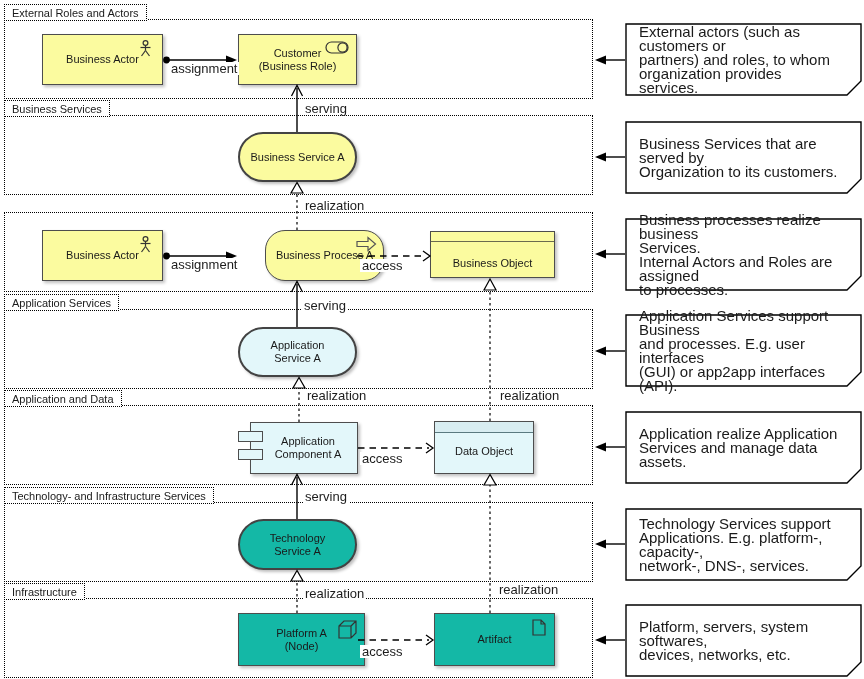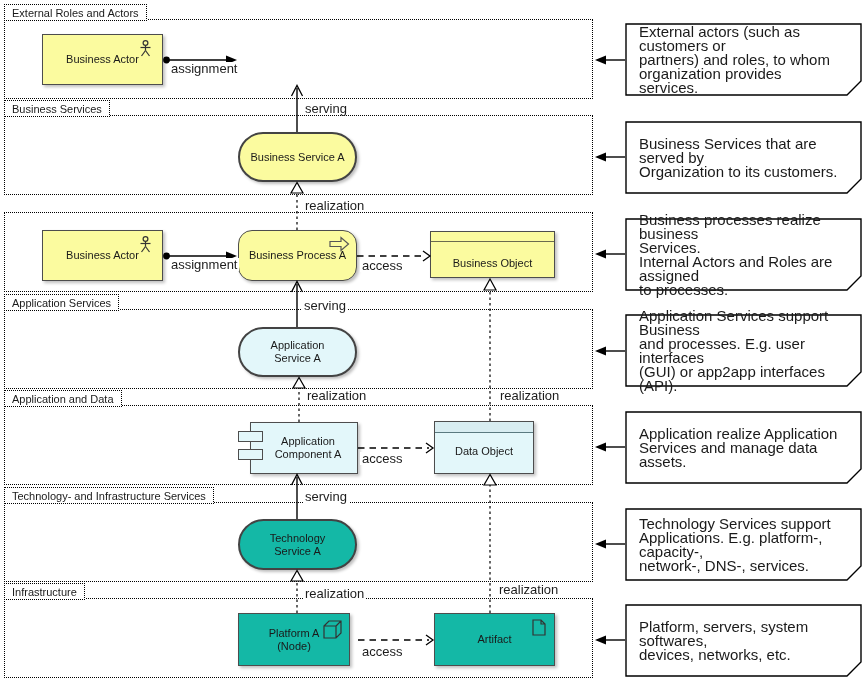--- a/index.html
+++ b/index.html
@@ -16,21 +16,21 @@
 
   
   .shape{position:absolute;display:flex;align-items:center;justify-content:center;
          text-align:center;font-size:11px;line-height:13px;white-space:pre-line;
          box-sizing:border-box;z-index:3;box-shadow:2px 2px 3px rgba(0,0,0,0.25);}
   .box{border:1.5px solid #4d4d4d;}
   .yellow{background:#fbfb9f;}
   .blue{background:#e3f7fa;}
   .green{background:#14b8a6;align-items:center;}
   .pill{border:2px solid #434343;border-radius:26px;}
-  .rounded{border-radius:14px;}
+  .rounded{border-radius:20px;margin-left:27px;}
   .corner-icon{position:absolute;z-index:4;}
 
   
   .obj-line{position:absolute;top:9px;left:0;right:0;border-top:1.5px solid #6b6b4e;}
   
   .do-strip{position:absolute;top:0;left:0;right:0;height:10px;background:#d8edf1;
             border-bottom:1.5px solid #5a7a80;}
 
   
   .comp-wrap{position:absolute;z-index:3;}
@@ -169,20 +169,30 @@
     <svg class="corner-icon" style="right:10px;top:5px" width="13" height="17">
       <g stroke="#333" stroke-width="1.2" fill="none">
         <circle cx="6.5" cy="3" r="2.4"></circle>
           <line x1="6.5" y1="5.4" x2="6.5" y2="10.5"></line>
         <line x1="1.5" y1="7.5" x2="11.5" y2="7.5"></line>
         <line x1="6.5" y1="10.5" x2="2.5" y2="16"></line>
           <line x1="6.5" y1="10.5" x2="10.5" y2="16"></line>
       </g>
     </svg>
   </div>
+  <div class="shape box yellow" style="left:238px;top:34px;width:119px;height:51px">
+    <span>Customer
+(Business Role)</span>
+    <svg class="corner-icon" style="right:6px;top:6px" width="25" height="13">
+      <g stroke="#333" stroke-width="1.2" fill="none">
+        <rect x="1" y="1" width="22" height="11" rx="5.5"></rect>
+          <circle cx="17.5" cy="6.5" r="4.6"></circle>
+      </g>
+    </svg>
+  </div>
 
   <div class="shape pill yellow" style="left:238px;top:132px;width:119px;height:50px">
     <span>Business Service A</span>
   </div>
 
   <div class="shape box yellow" style="left:42px;top:230px;width:121px;height:51px">
     <span>Business Actor</span>
     <svg class="corner-icon" style="right:10px;top:5px" width="13" height="17">
       <g stroke="#333" stroke-width="1.2" fill="none">
         <circle cx="6.5" cy="3" r="2.4"></circle>
@@ -220,21 +230,21 @@
   <div class="shape box blue" style="left:434px;top:421px;width:100px;height:53px">
     <div class="do-strip"></div>
     <span style="margin-top:8px">Data Object</span>
   </div>
 
   <div class="shape pill green" style="left:238px;top:519px;width:119px;height:51px">
     <span>Technology
 Service A</span>
   </div>
 
-  <div class="shape box green" style="left:238px;top:613px;width:112px;height:53px">
+  <div class="shape box green" style="left:238px;top:613px;width:127px;height:53px">
     <span>Platform A
 (Node)</span>
     <svg class="corner-icon" style="right:7px;top:6px" width="19" height="19">
       <path d="M1 6 L6 1 H18 V13 L13 18 H1 Z M1 6 H13 M13 6 V18 M13 6 L18 1" stroke="#333" stroke-width="1.2" fill="none"></path>
     </svg>
   </div>
   <div class="shape box green" style="left:434px;top:613px;width:121px;height:53px">
     <span>Artifact</span>
     <svg class="corner-icon" style="right:8px;top:5px" width="14" height="17">
       <path d="M1 1 H9 L13 5 V16 H1 Z M9 1 V5 H13" stroke="#333" stroke-width="1.2" fill="none"></path>

